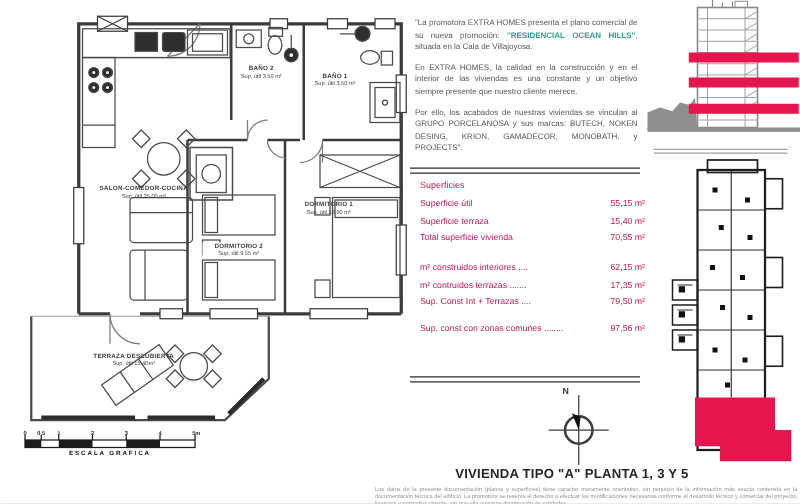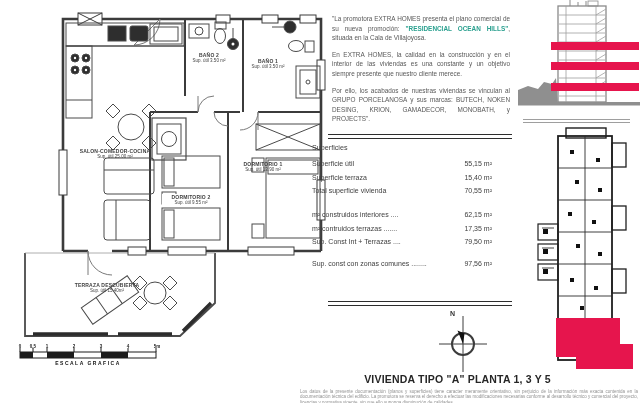--- a/index.html
+++ b/index.html
@@ -13,21 +13,21 @@
   .room-label .rn{font-size:5px;font-weight:bold;letter-spacing:.2px;}
   .room-label .ra{font-size:4.5px;}
   .scale-tick{position:absolute;font-size:4.5px;color:#222;font-weight:bold;transform:translateX(-50%);}
   .scale-caption{position:absolute;left:20px;top:360px;width:136px;text-align:center;
     font-size:5px;font-weight:bold;letter-spacing:1.5px;color:#111;}
   .promo{position:absolute;left:332px;top:14px;width:178px;color:#585858;}
   .promo p{margin:0 0 7px 0;font-size:6.4px;line-height:1.5;text-align:justify;}
   .promo .highlight{color:#2aa08f;font-weight:bold;}
   .rule{position:absolute;left:328px;width:184px;height:3px;
     border-top:1.6px solid #2d2d2d;border-bottom:1px solid #2d2d2d;}
-  .surf{position:absolute;left:312px;top:141px;width:180px;color:#404040;}
+  .surf{position:absolute;left:336px;top:141px;width:180px;color:#be185d;}
   .surf .hdr{font-size:7.2px;margin:2px 0 8px 0;}
   .surf .row{display:flex;justify-content:space-between;font-size:7px;margin-bottom:6.5px;}
   .surf .row .val{white-space:nowrap;}
   .surf .gap-after{margin-bottom:17px;}
   .surf .gap-after2{margin-bottom:15px;}
   .north-label{position:absolute;left:450px;top:310px;font-size:7px;font-weight:bold;color:#333;}
   .sheet-title{position:absolute;left:330px;top:373px;width:255px;text-align:center;
     font-size:10.5px;font-weight:bold;color:#262626;letter-spacing:.2px;}
   .disclaimer{position:absolute;left:300px;top:389px;width:338px;font-size:4.5px;
     line-height:1.18;color:#929292;text-align:justify;}

